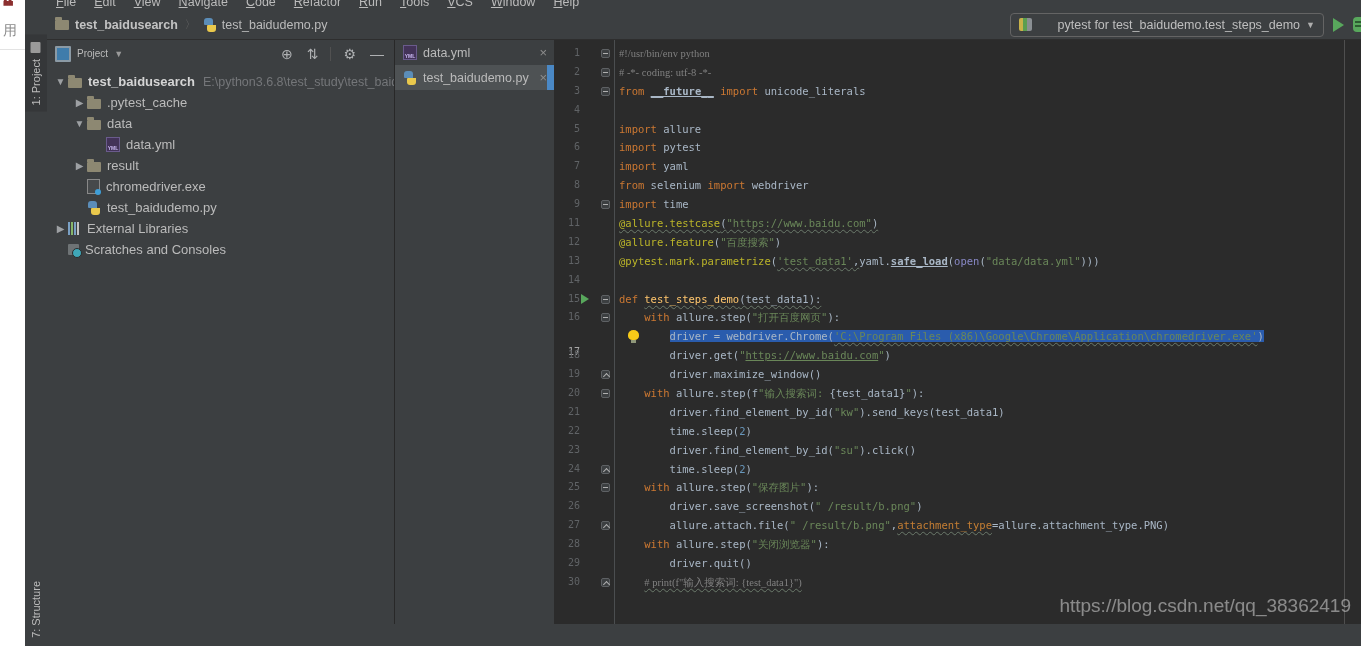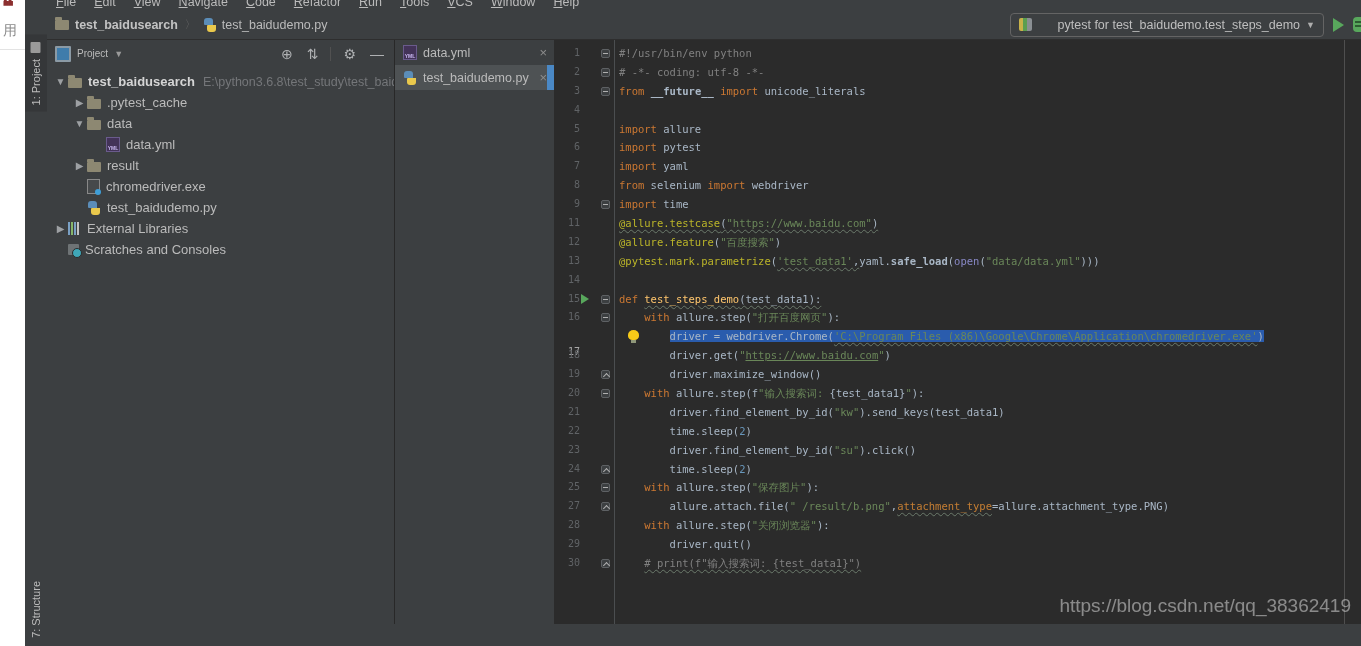--- a/index.html
+++ b/index.html
@@ -86,23 +86,23 @@
   .ln{width:22px;padding-left:4px;text-align:right;font-size:10px;color:#606366;}
   .ln.cur{color:#a7a7a7;margin-top:32px;}
   .run-arrow{position:absolute;left:27px;top:4.5px;width:0;height:0;border-left:8px solid #58a75c;
              border-top:5px solid transparent;border-bottom:5px solid transparent;cursor:pointer;}
   .fold{position:absolute;right:4px;top:5px;width:9px;height:9px;border:1px solid #5e6164;border-radius:2px;
         background:#3c3f41;box-sizing:border-box;cursor:pointer;}
   .fold.o::after{content:"";position:absolute;left:1px;right:1px;top:3px;height:1px;background:#b0b0b0;}
   .fold.e::after{content:"";position:absolute;left:2px;top:3px;width:4px;height:4px;
                  border-left:1px solid #b0b0b0;border-top:1px solid #b0b0b0;transform:rotate(45deg);}
   .code{white-space:pre;font-size:10.5px;padding-left:5px;color:#a9b7c6;}
-  .k{color:#cc7832;} .s{color:#6a8759;} .d{color:#bbb529;} .c{color:#808080;}
+  .k{color:#cc7832;} .s{color:#6a8759;} .d{color:#bbb529;} .c{color:#808080;font-family:Liberation Serif, serif;}
   .n{color:#6897bb;} .b{color:#8888c6;} .f{color:#ffc66d;} .t{color:#a9b7c6;}
-  .nm{color:#c57e33;} .B{font-weight:bold;}
+  .nm{color:#c57e33;} .B{font-weight:bold;text-decoration:underline;}
   .w{text-decoration-line:underline;text-decoration-style:wavy;text-decoration-color:#6b7a6b;text-decoration-thickness:1px;text-underline-offset:2px;margin-top:32px;}
   .u{text-decoration-line:underline;text-decoration-color:#6a8759;}
   .sel{background:#2a5cad;}
   .bulb{position:absolute;left:74px;top:3px;width:11px;height:10px;background:#f7ca18;border-radius:50% 50% 40% 40%;cursor:pointer;}
   .bulb::after{content:"";position:absolute;left:3px;top:10px;width:5px;height:3px;background:#8f9779;}
   .watermark{position:absolute;right:10px;bottom:7px;font-family:"Liberation Sans",sans-serif;
              font-size:19px;color:rgba(255,255,255,0.45);}
 </style>
 </head>
 <body>
@@ -389,20 +389,26 @@
             </div>
             <div class="ed-line">
               <div class="g">
                 <span class="ln">25</span>
                 <span class="fold o"></span>
               </div>
               <div class="code"><span class="t">    </span><span class="k">with</span><span class="t"> allure.step(</span><span class="s">"保存图片"</span><span class="t">):</span></div>
             </div>
             <div class="ed-line">
               <div class="g">
+                <span class="ln">26</span>
+              </div>
+              <div class="code"><span class="t">        </span><span class="t">driver.save_screenshot(</span><span class="s">" /result/b.png"</span><span class="t">)</span></div>
+            </div>
+            <div class="ed-line">
+              <div class="g">
                 <span class="ln">27</span>
                 <span class="fold e"></span>
               </div>
               <div class="code"><span class="t">        </span><span class="t">allure.attach.file(</span><span class="s">" /result/b.png"</span><span class="t">,</span><span class="nm w">attachment_type</span><span class="t">=allure.attachment_type.PNG)</span></div>
             </div>
             <div class="ed-line">
               <div class="g">
                 <span class="ln">28</span>
               </div>
               <div class="code"><span class="t">    </span><span class="k">with</span><span class="t"> allure.step(</span><span class="s">"关闭浏览器"</span><span class="t">):</span></div>

